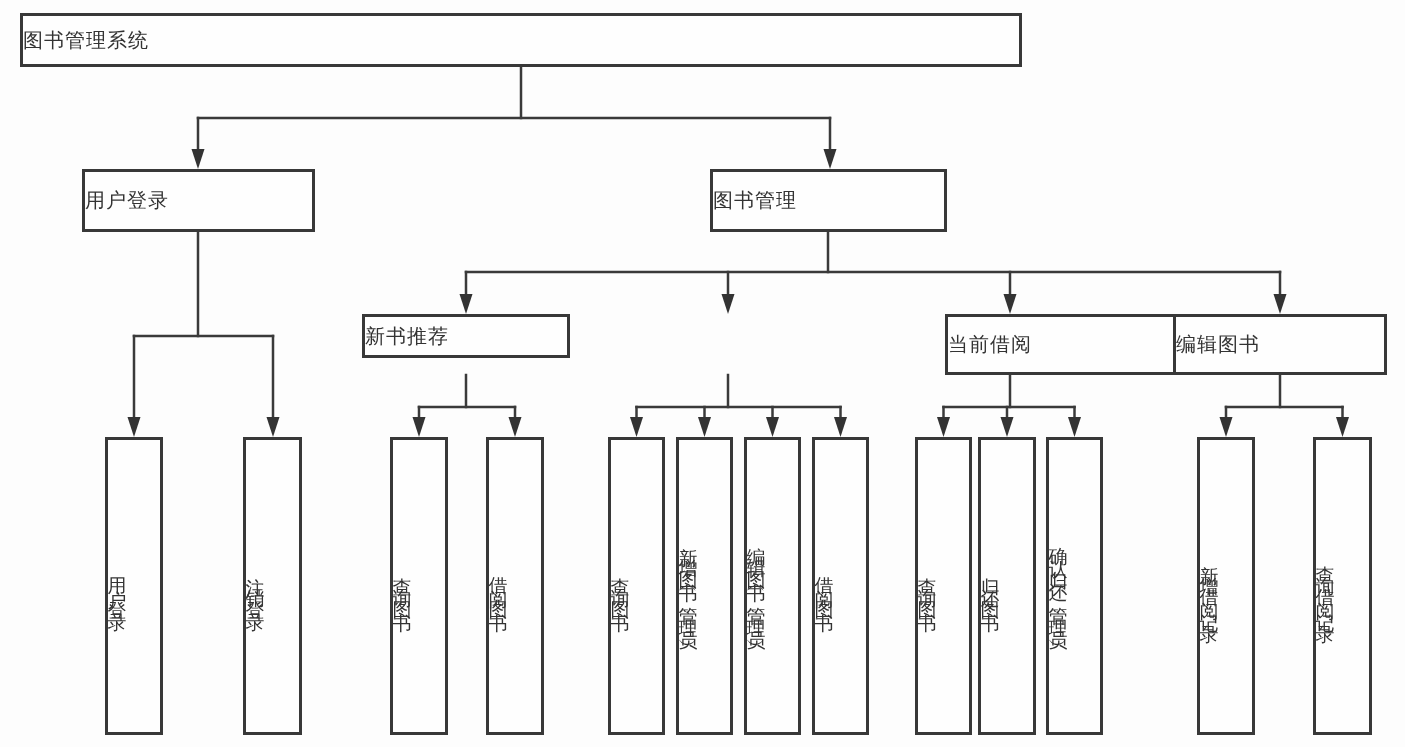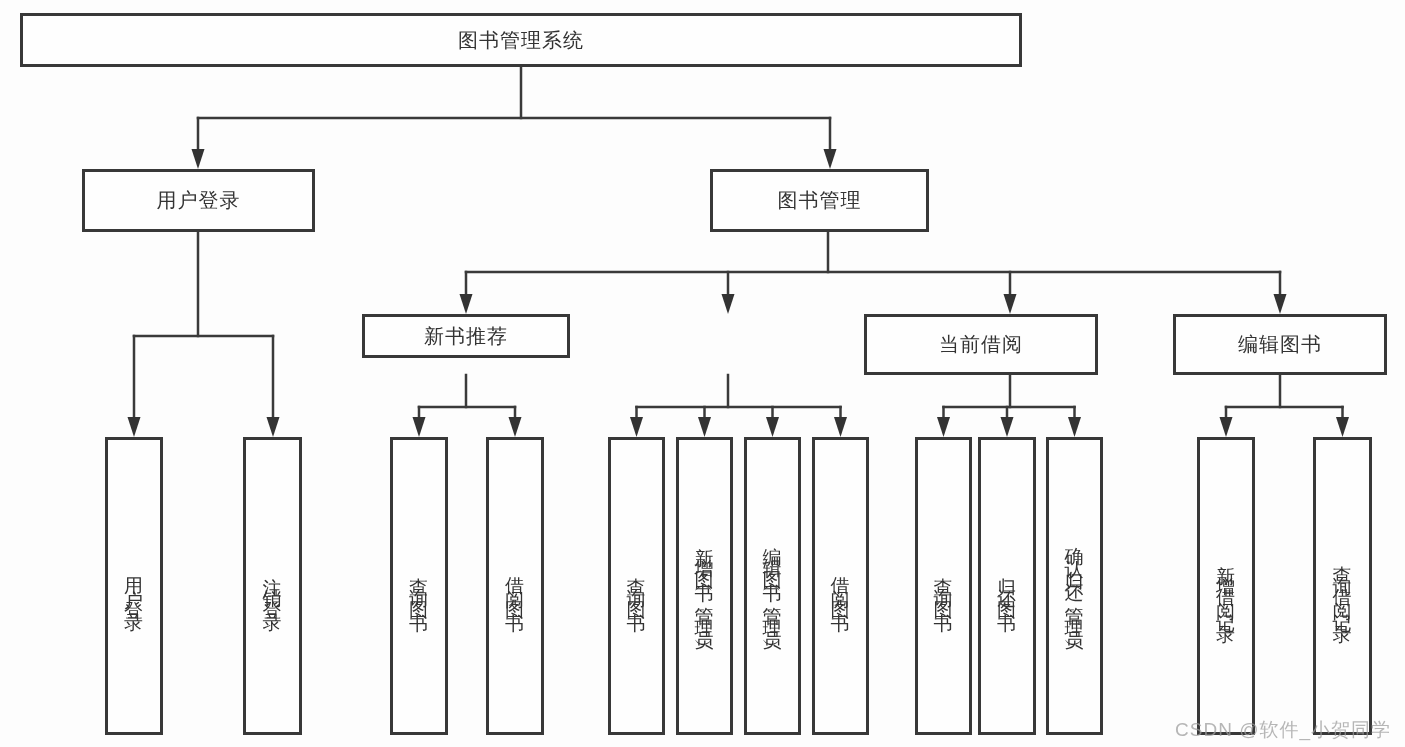--- a/index.html
+++ b/index.html
@@ -19,21 +19,21 @@
   }
   .connectors line { stroke: #3a3a3a; stroke-width: 2.5; stroke-linecap: square; }
   .connectors polygon { fill: #333333; }
   .node {
     position: absolute;
     box-sizing: border-box;
     border: 3px solid #383838;
     background: #fefefe;
     display: flex;
     align-items: center;
-    justify-content: center;
+    justify-content: flex-start;
     z-index: 2;
     color: #333333;
   }
   .node .lbl {
     font-size: 20px;
     letter-spacing: 1px;
     white-space: nowrap;
   }
   .node.vert .lbl {
     writing-mode: vertical-rl;
@@ -119,28 +119,28 @@
     <polygon points="1336,417 1349,417 1342.5,437"></polygon>
   </svg>
 
   <div class="node" style="left:20px;top:13px;width:1002px;height:54px">
     <span class="lbl">图书管理系统</span>
   </div>
 
   <div class="node" style="left:82px;top:169px;width:233px;height:63px">
     <span class="lbl">用户登录</span>
   </div>
-  <div class="node" style="left:710px;top:169px;width:219px;height:63px">
+  <div class="node" style="left:710px;top:169px;width:237px;height:63px">
     <span class="lbl">图书管理</span>
   </div>
 
   <div class="node" style="left:362px;top:314px;width:208px;height:44px">
     <span class="lbl">新书推荐</span>
   </div>
-  <div class="node" style="left:864px;top:314px;width:234px;height:61px">
+  <div class="node" style="left:945px;top:314px;width:234px;height:61px">
     <span class="lbl">当前借阅</span>
   </div>
   <div class="node" style="left:1173px;top:314px;width:214px;height:61px">
     <span class="lbl">编辑图书</span>
   </div>
 
   <div class="node vert" style="left:105px;top:437px;width:58px;height:298px">
     <span class="lbl">用户登录</span>
   </div>
   <div class="node vert" style="left:243px;top:437px;width:59px;height:298px">
@@ -177,14 +177,13 @@
     <span class="lbl">确认归还（管理员）</span>
   </div>
 
   <div class="node vert" style="left:1197px;top:437px;width:58px;height:298px">
     <span class="lbl">新增借阅记录</span>
   </div>
   <div class="node vert" style="left:1313px;top:437px;width:59px;height:298px">
     <span class="lbl">查询借阅记录</span>
   </div>
 
-  <div class="watermark">CSDN @软件_小贺同学</div>
 </div>
 
 </body></html>

